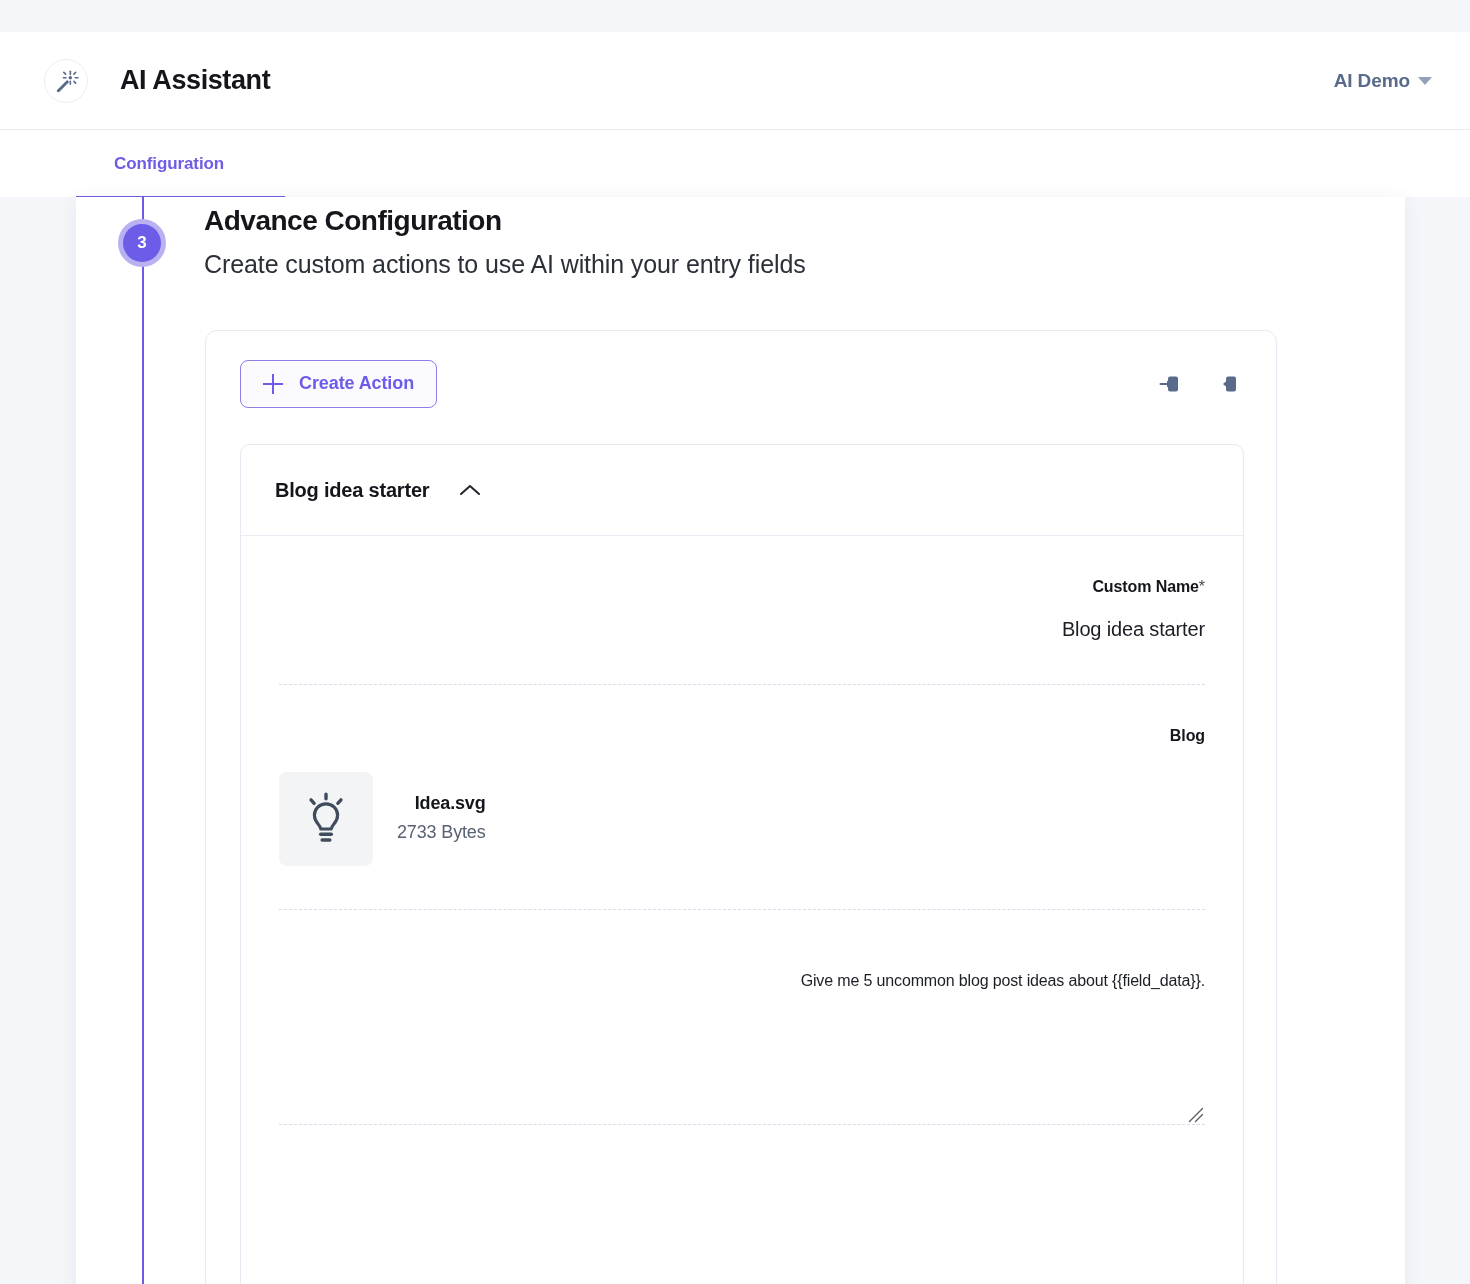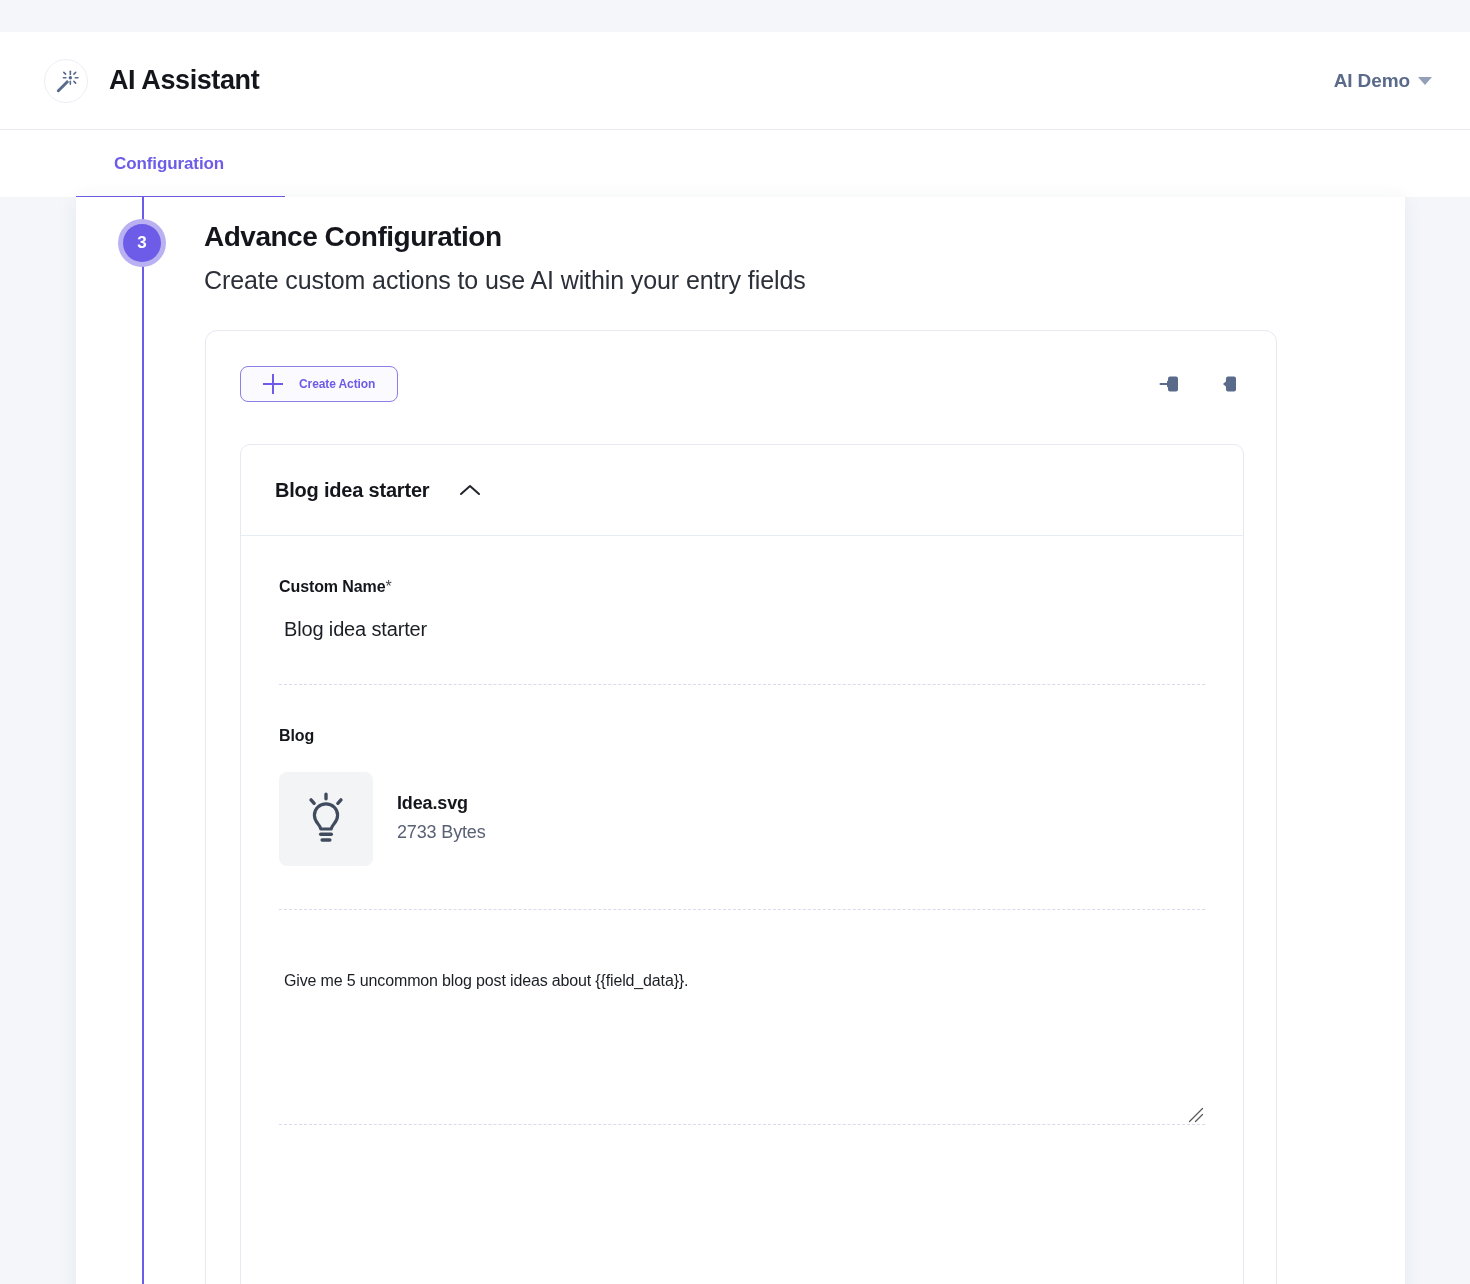--- a/index.html
+++ b/index.html
@@ -17,21 +17,21 @@
   .appbar {
     position: absolute;
     top: 32px; left: 0; right: 0;
     height: 98px;
     background: #ffffff;
     border-bottom: 1px solid #e8eaf2;
     display: flex;
     align-items: center;
     padding: 0 38px 0 44px;
   }
-  .brand { display: flex; align-items: center; gap: 21px; }
+  .brand { display: flex; align-items: center; gap: 32px; }
   .brand-badge {
     width: 44px; height: 44px;
     border-radius: 50%;
     background: #ffffff;
     border: 1px solid #eceef6;
     display: flex; align-items: center; justify-content: center;
     flex: 0 0 auto;
   }
   .app-title {
     font-size: 27px;
@@ -123,21 +123,21 @@
     width: 38px; height: 38px;
     border-radius: 50%;
     background: #6c5ce7;
     color: #ffffff;
     font-size: 17px;
     font-weight: 700;
     display: flex; align-items: center; justify-content: center;
   }
 
   
-  .section-head { position: absolute; left: 204px; top: 221px; }
+  .section-head { position: absolute; left: 204px; top: 205px; }
   .section-title {
     font-size: 28px;
     font-weight: 700;
     letter-spacing: -0.5px;
     color: #14161c;
   }
   .section-sub {
     margin-top: 13px;
     font-size: 25px;
     color: #2b2f38;
@@ -159,27 +159,27 @@
     position: relative;
     height: 105px;
     display: flex;
     align-items: center;
     padding: 0 36px 0 34px;
   }
   .create-btn {
     display: inline-flex;
     align-items: center;
     gap: 16px;
-    height: 36px;
+    height: 48px;
     padding: 0 22px;
     border: 1px solid #8b7fe8;
     border-radius: 8px;
     background: #fafaff;
     color: #6c5ce7;
-    font-size: 12px;
+    font-size: 18px;
     font-weight: 700;
     letter-spacing: -0.1px;
     cursor: pointer;
   }
   .plus-icon {
     position: relative;
     width: 20px; height: 20px;
     flex: 0 0 auto;
   }
   .plus-icon::before, .plus-icon::after {
@@ -227,21 +227,21 @@
     font-size: 20px;
     font-weight: 700;
     letter-spacing: -0.2px;
     color: #14161c;
   }
   .chevron {
     width: 22px; height: 14px;
     flex: 0 0 auto;
   }
 
-  .accordion-body { padding: 0 38px; }
+  .accordion-body { padding: 0 38px; text-align: right; }
 
   .field-block { padding: 42px 0 0 0; }
   .field-label {
     font-size: 16px;
     font-weight: 700;
     color: #14161c;
     letter-spacing: -0.1px;
   }
   .field-label .req { font-weight: 400; color: #44484f; }
 

